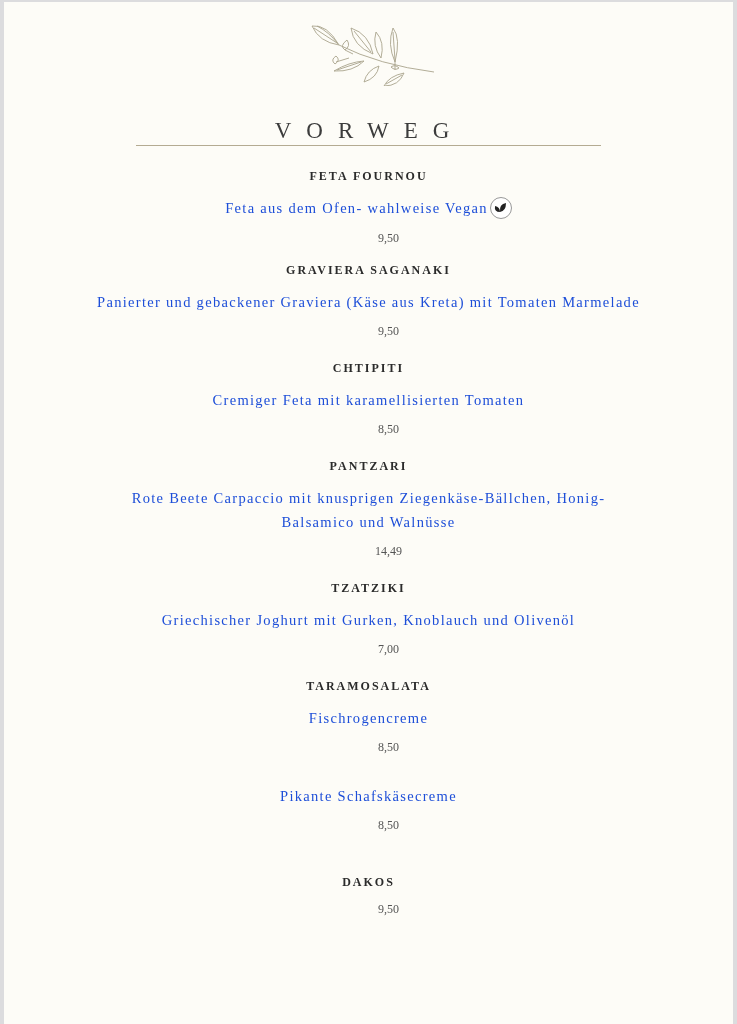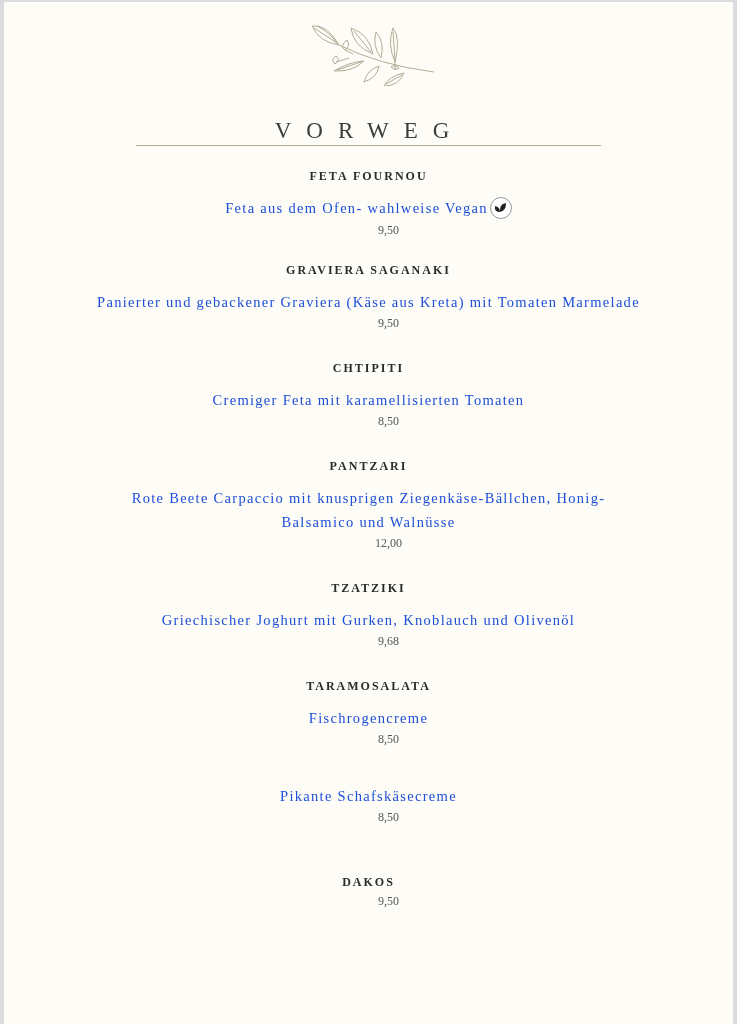--- a/index.html
+++ b/index.html
@@ -29,21 +29,21 @@
     font-size: 12px; font-weight: bold; letter-spacing: 2px;
     color: #2b2b2b; height: 20px; line-height: 20px;
   }
   .desc {
     font-size: 14.5px; letter-spacing: 1.3px; color: #1d4ed8;
     line-height: 24px; margin-top: 10px;
     padding: 0 90px;
   }
   .desc.wide { padding: 0 40px; }
   .price {
-    font-size: 12px; color: #555; margin-top: 0; line-height: 18px; padding-left: 40px;
+    font-size: 12px; color: #555; margin-top: 8px; line-height: 18px; padding-left: 40px;
   }
   .vegan {
     display: inline-block; width: 20px; height: 20px; border: 1px solid #999;
     border-radius: 50%; vertical-align: middle; margin-left: 2px;
     position: relative; top: -2px; background: #fff;
   }
   .vegan svg { position: absolute; left: 3px; top: 4px; }
 </style>
 </head>
 <body>
@@ -90,27 +90,27 @@
 
   <div class="item" style="top:356px">
     <div class="name">CHTIPITI</div>
     <div class="desc">Cremiger Feta mit karamellisierten Tomaten</div>
     <div class="price">8,50</div>
   </div>
 
   <div class="item" style="top:454px">
     <div class="name">PANTZARI</div>
     <div class="desc" style="padding:0 95px">Rote Beete Carpaccio mit knusprigen Ziegenkäse-Bällchen, Honig-Balsamico und Walnüsse</div>
-    <div class="price">12,00</div>
+    <div class="price">14,49</div>
   </div>
 
   <div class="item" style="top:576px">
     <div class="name">TZATZIKI</div>
     <div class="desc">Griechischer Joghurt mit Gurken, Knoblauch und Olivenöl</div>
-    <div class="price">9,68</div>
+    <div class="price">7,00</div>
   </div>
 
   <div class="item" style="top:674px">
     <div class="name">TARAMOSALATA</div>
     <div class="desc">Fischrogencreme</div>
     <div class="price">8,50</div>
   </div>
 
   <div class="item" style="top:772px">
     <div class="desc">Pikante Schafskäsecreme</div>

